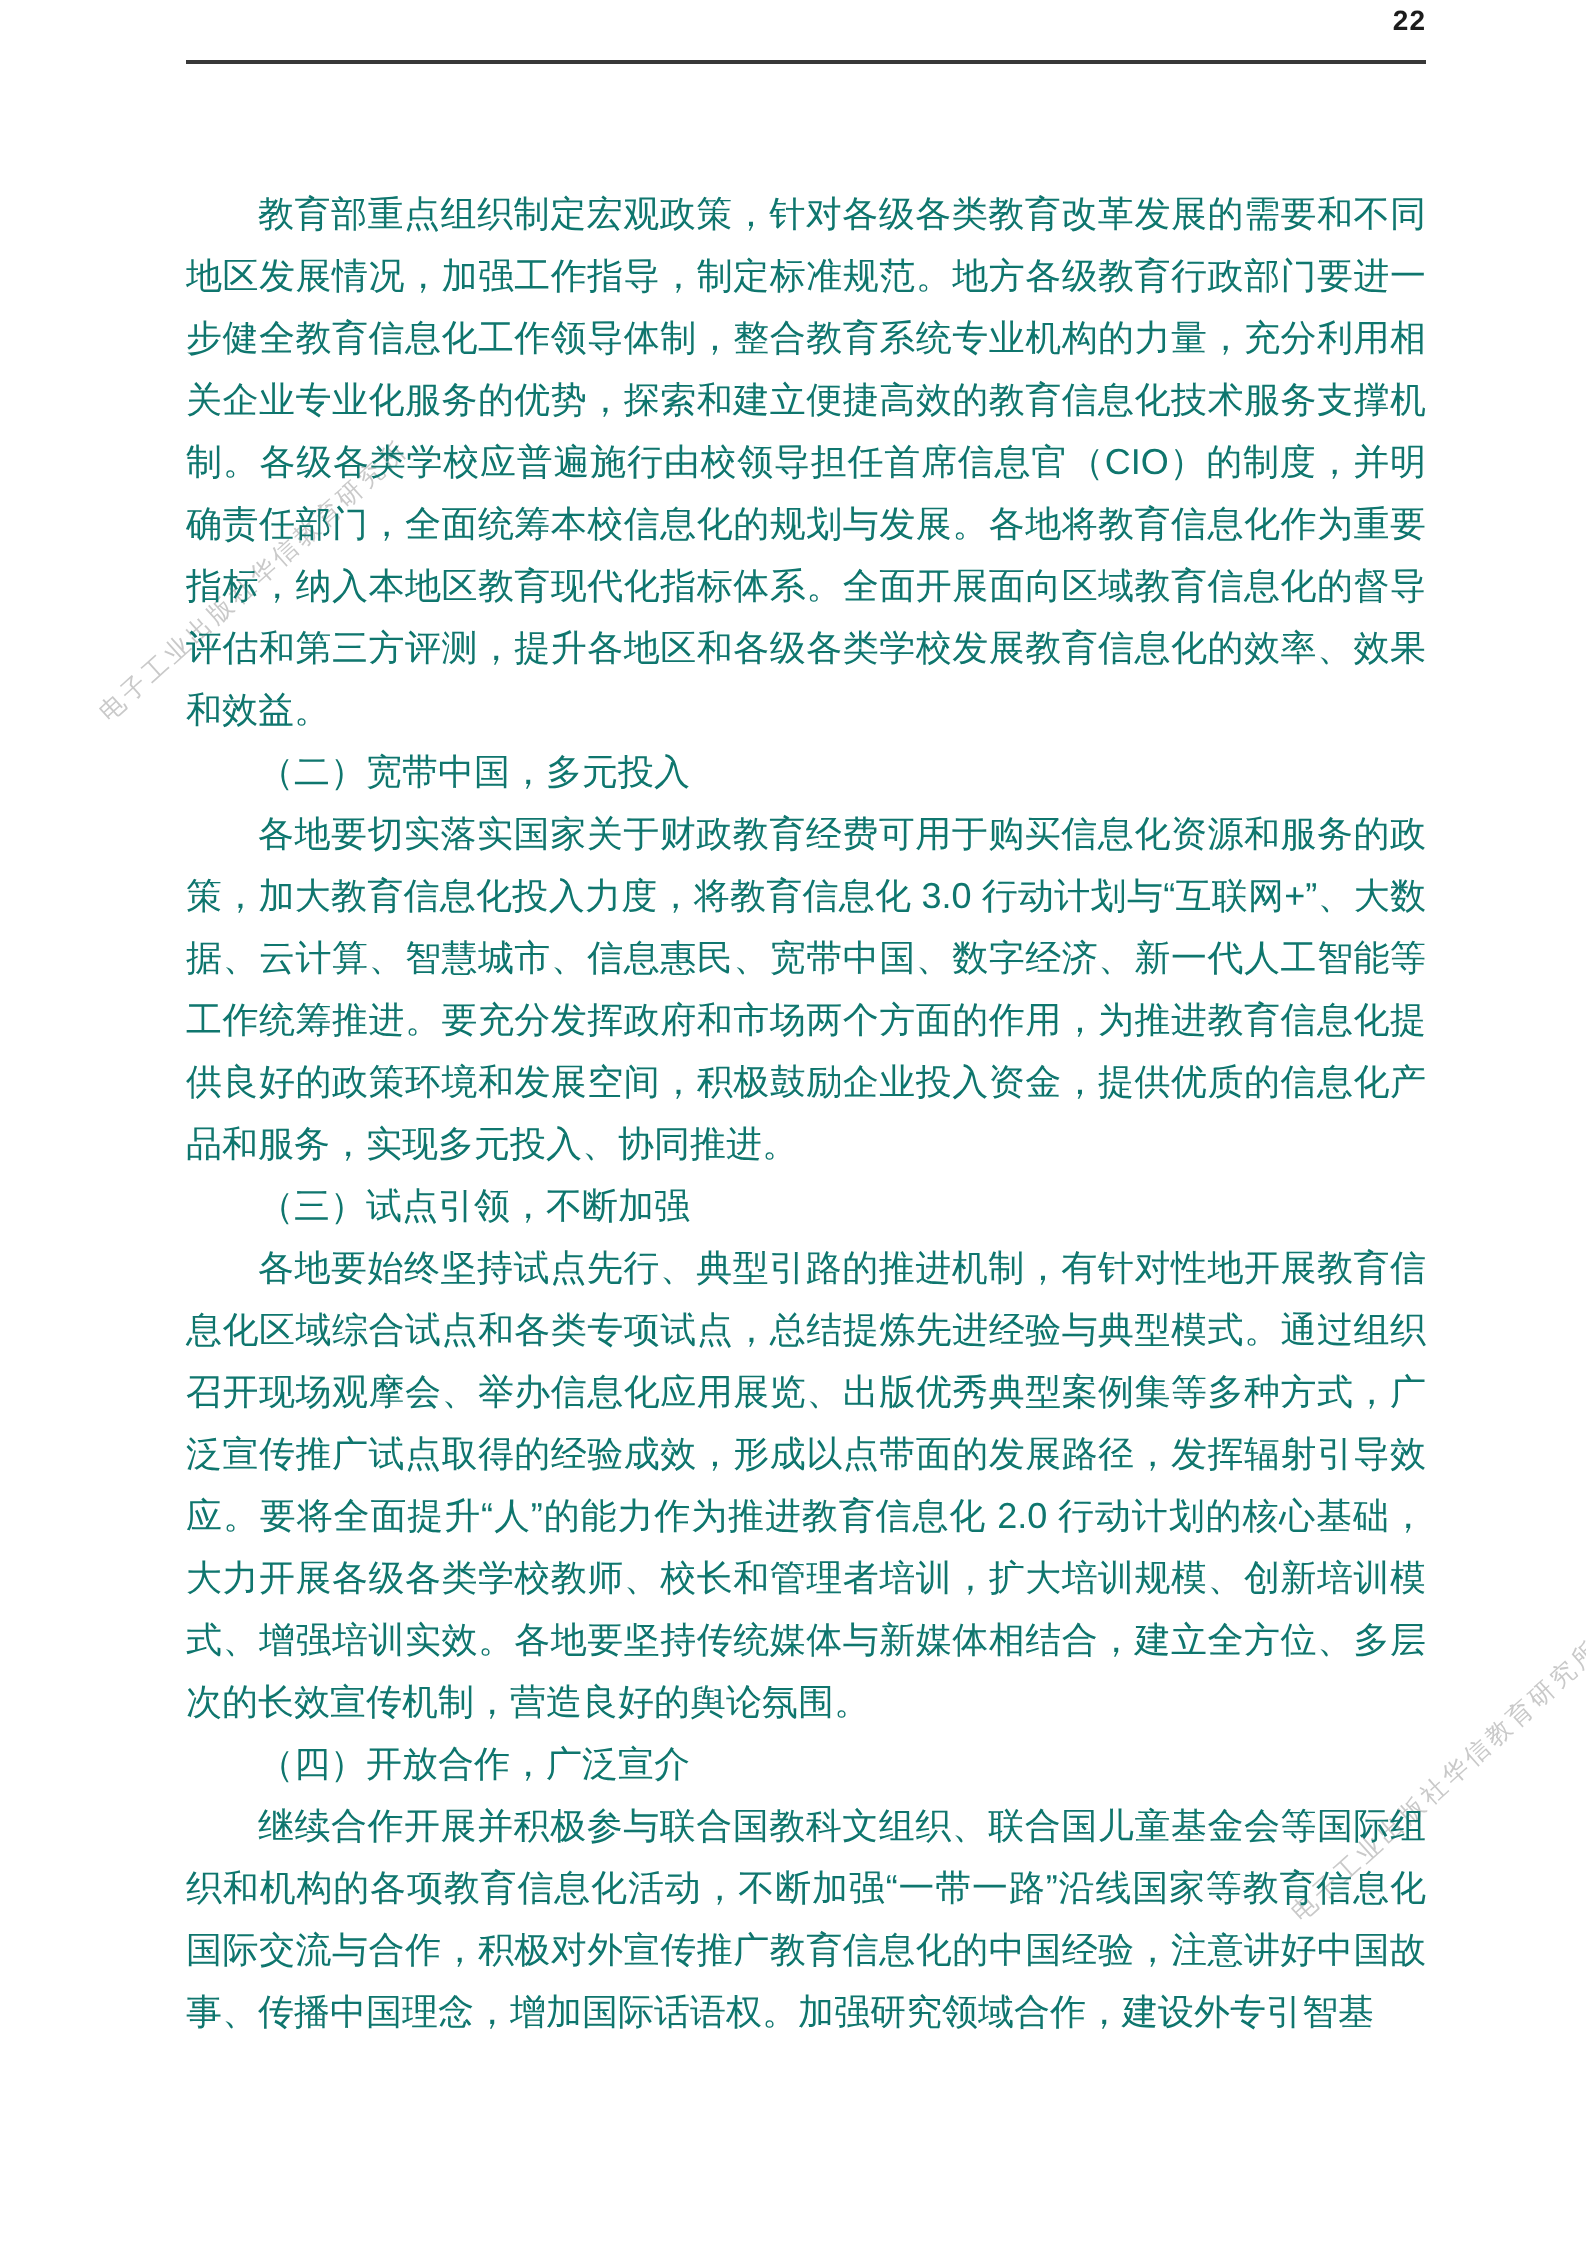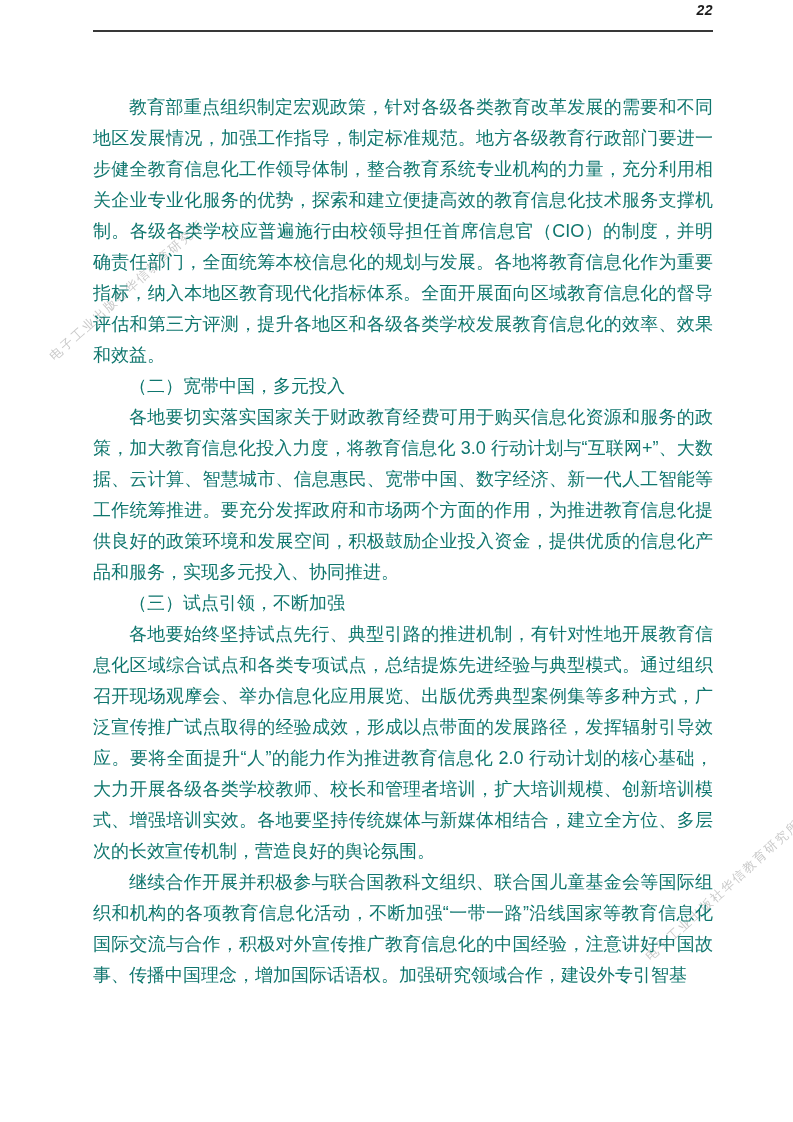--- a/index.html
+++ b/index.html
@@ -22,21 +22,20 @@
     position: absolute;
     top: 2px;
     left: 633px;
     width: 80px;
     text-align: right;
     font-size: 14px;
     font-weight: bold;
     color: #1c1c1c;
     letter-spacing: 0.5px;
     z-index: 3;
-    font-style: italic;
   }
   .header-rule {
     position: absolute;
     left: 93px;
     top: 30px;
     width: 620px;
     height: 2px;
     background: #383838;
     z-index: 3;
   }
@@ -83,16 +82,17 @@
   <div class="page-number">22</div>
 
   <div class="header-rule"></div>
 
   <div class="doc-body">
     <p>教育部重点组织制定宏观政策，针对各级各类教育改革发展的需要和不同地区发展情况，加强工作指导，制定标准规范。地方各级教育行政部门要进一步健全教育信息化工作领导体制，整合教育系统专业机构的力量，充分利用相关企业专业化服务的优势，探索和建立便捷高效的教育信息化技术服务支撑机制。各级各类学校应普遍施行由校领导担任首席信息官（CIO）的制度，并明确责任部门，全面统筹本校信息化的规划与发展。各地将教育信息化作为重要指标，纳入本地区教育现代化指标体系。全面开展面向区域教育信息化的督导评估和第三方评测，提升各地区和各级各类学校发展教育信息化的效率、效果和效益。</p>
     <p>（二）宽带中国，多元投入</p>
     <p>各地要切实落实国家关于财政教育经费可用于购买信息化资源和服务的政策，加大教育信息化投入力度，将教育信息化 3.0 行动计划与“互联网+”、大数据、云计算、智慧城市、信息惠民、宽带中国、数字经济、新一代人工智能等工作统筹推进。要充分发挥政府和市场两个方面的作用，为推进教育信息化提供良好的政策环境和发展空间，积极鼓励企业投入资金，提供优质的信息化产品和服务，实现多元投入、协同推进。</p>
     <p>（三）试点引领，不断加强</p>
     <p>各地要始终坚持试点先行、典型引路的推进机制，有针对性地开展教育信息化区域综合试点和各类专项试点，总结提炼先进经验与典型模式。通过组织召开现场观摩会、举办信息化应用展览、出版优秀典型案例集等多种方式，广泛宣传推广试点取得的经验成效，形成以点带面的发展路径，发挥辐射引导效应。要将全面提升“人”的能力作为推进教育信息化 2.0 行动计划的核心基础，大力开展各级各类学校教师、校长和管理者培训，扩大培训规模、创新培训模式、增强培训实效。各地要坚持传统媒体与新媒体相结合，建立全方位、多层次的长效宣传机制，营造良好的舆论氛围。</p>
+    <p>（四）开放合作，广泛宣介</p>
     <p>继续合作开展并积极参与联合国教科文组织、联合国儿童基金会等国际组织和机构的各项教育信息化活动，不断加强“一带一路”沿线国家等教育信息化国际交流与合作，积极对外宣传推广教育信息化的中国经验，注意讲好中国故事、传播中国理念，增加国际话语权。加强研究领域合作，建设外专引智基</p>
   </div>
 
 </div>
 
 </body></html>

